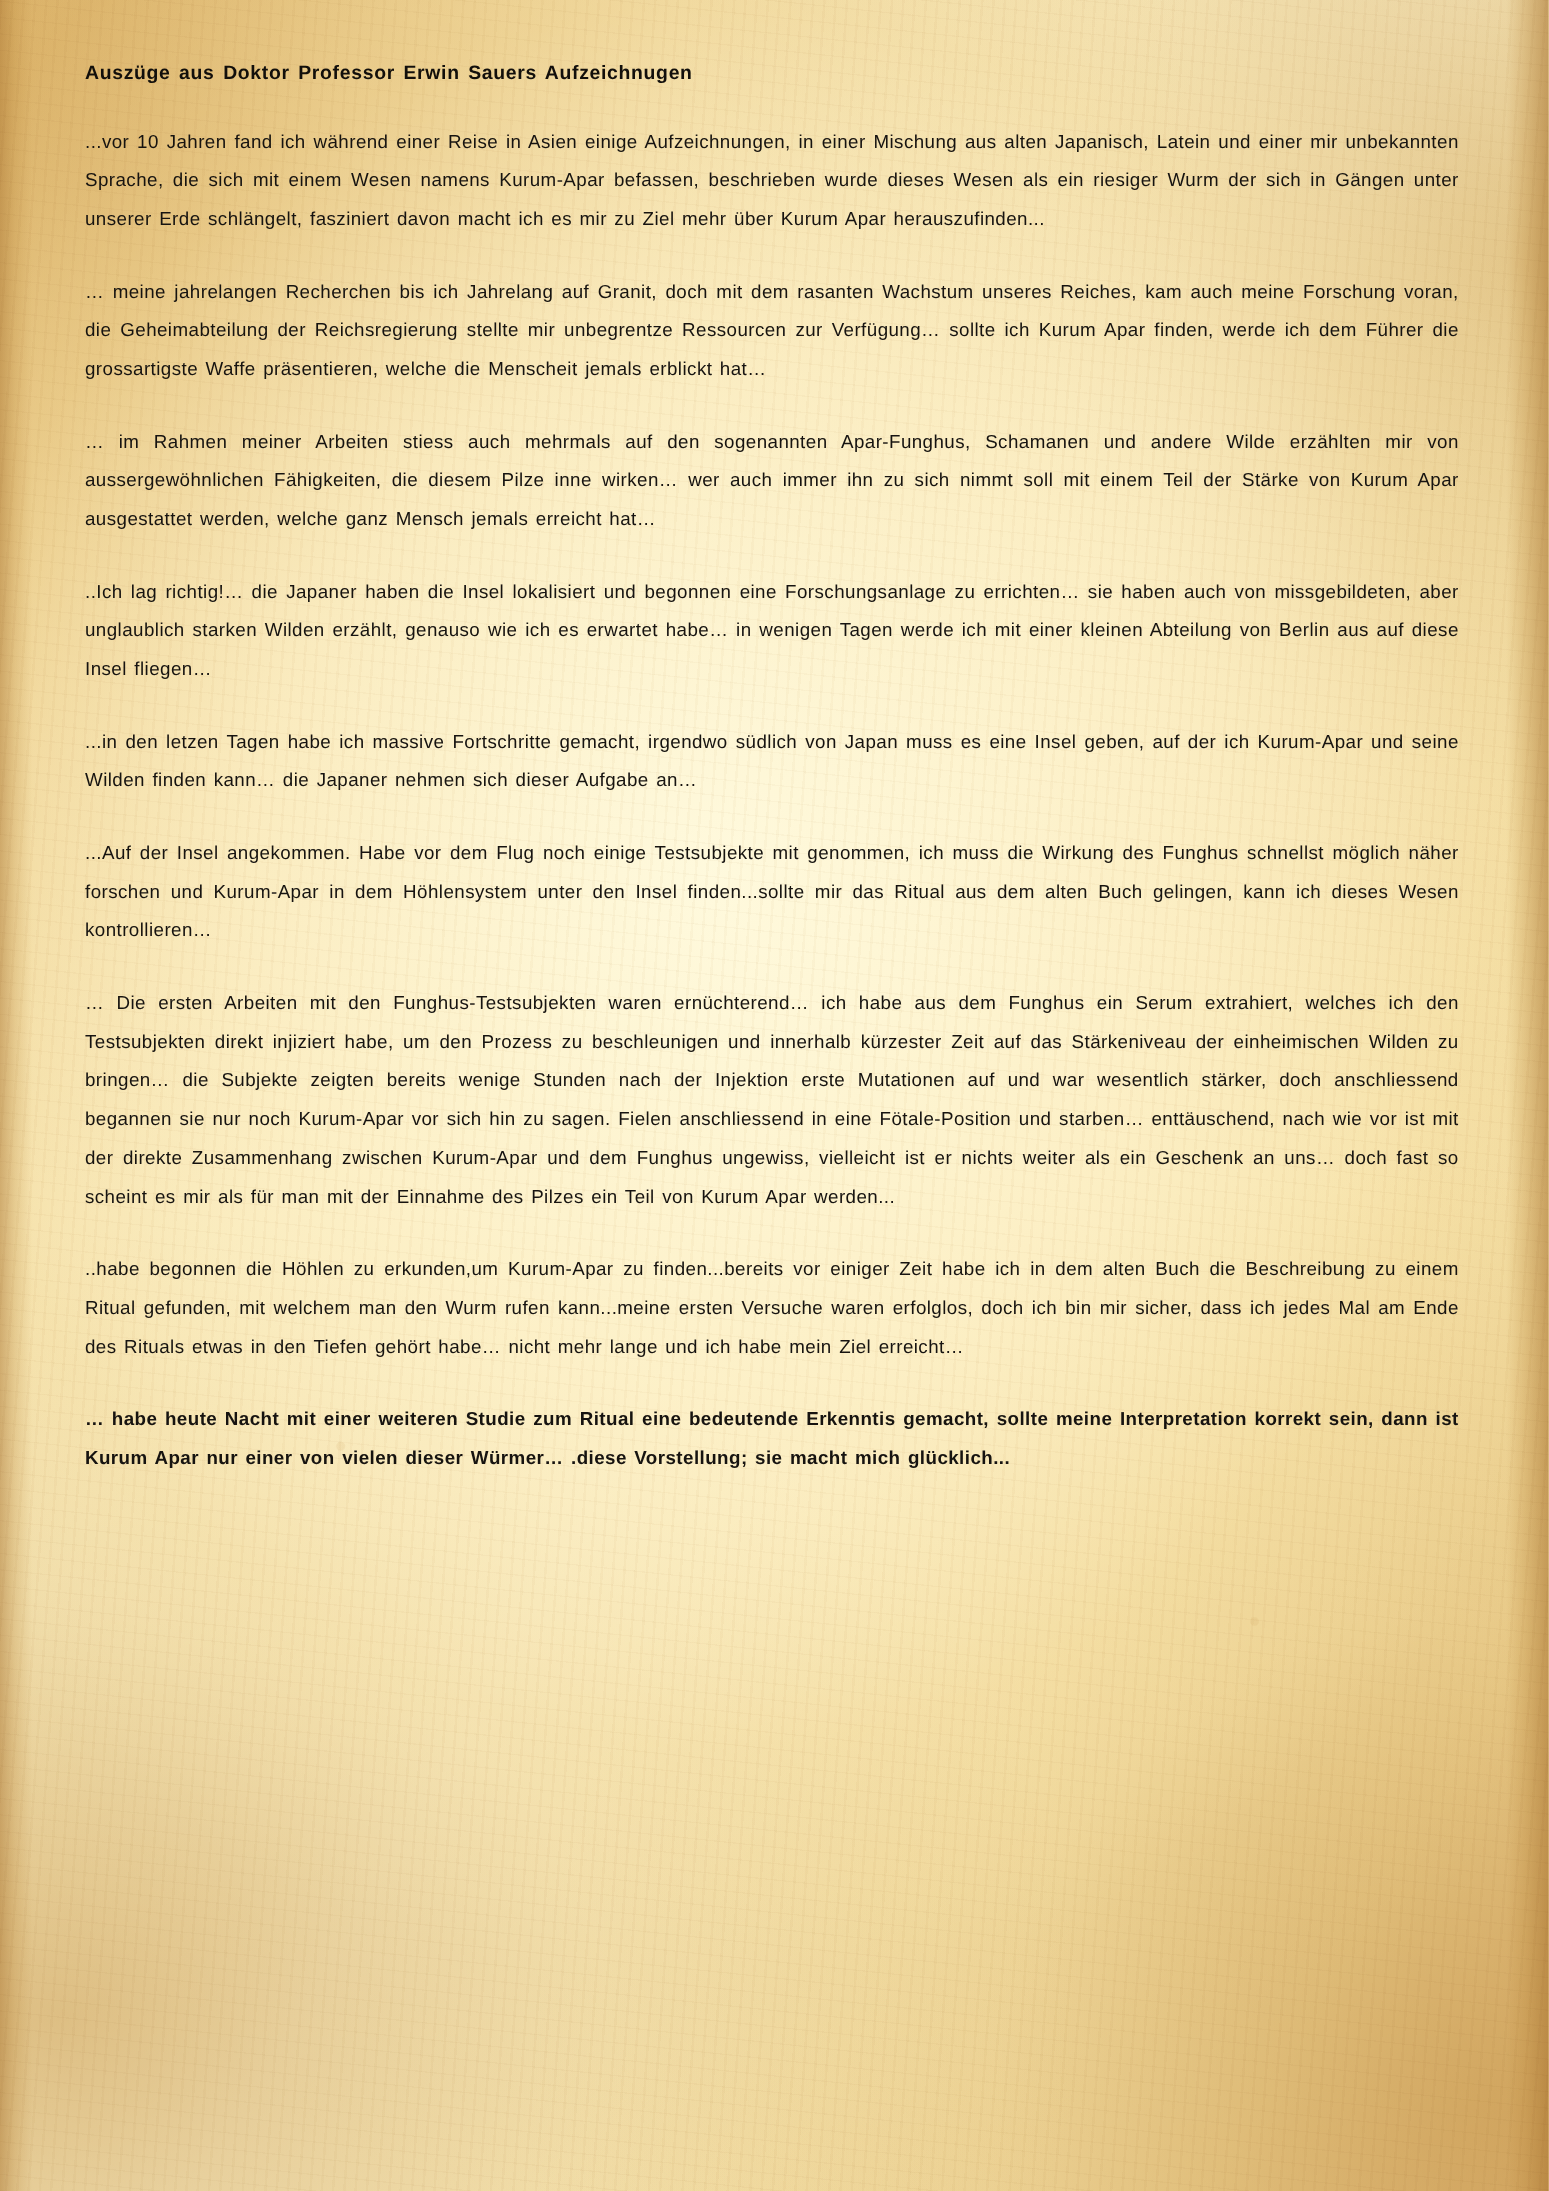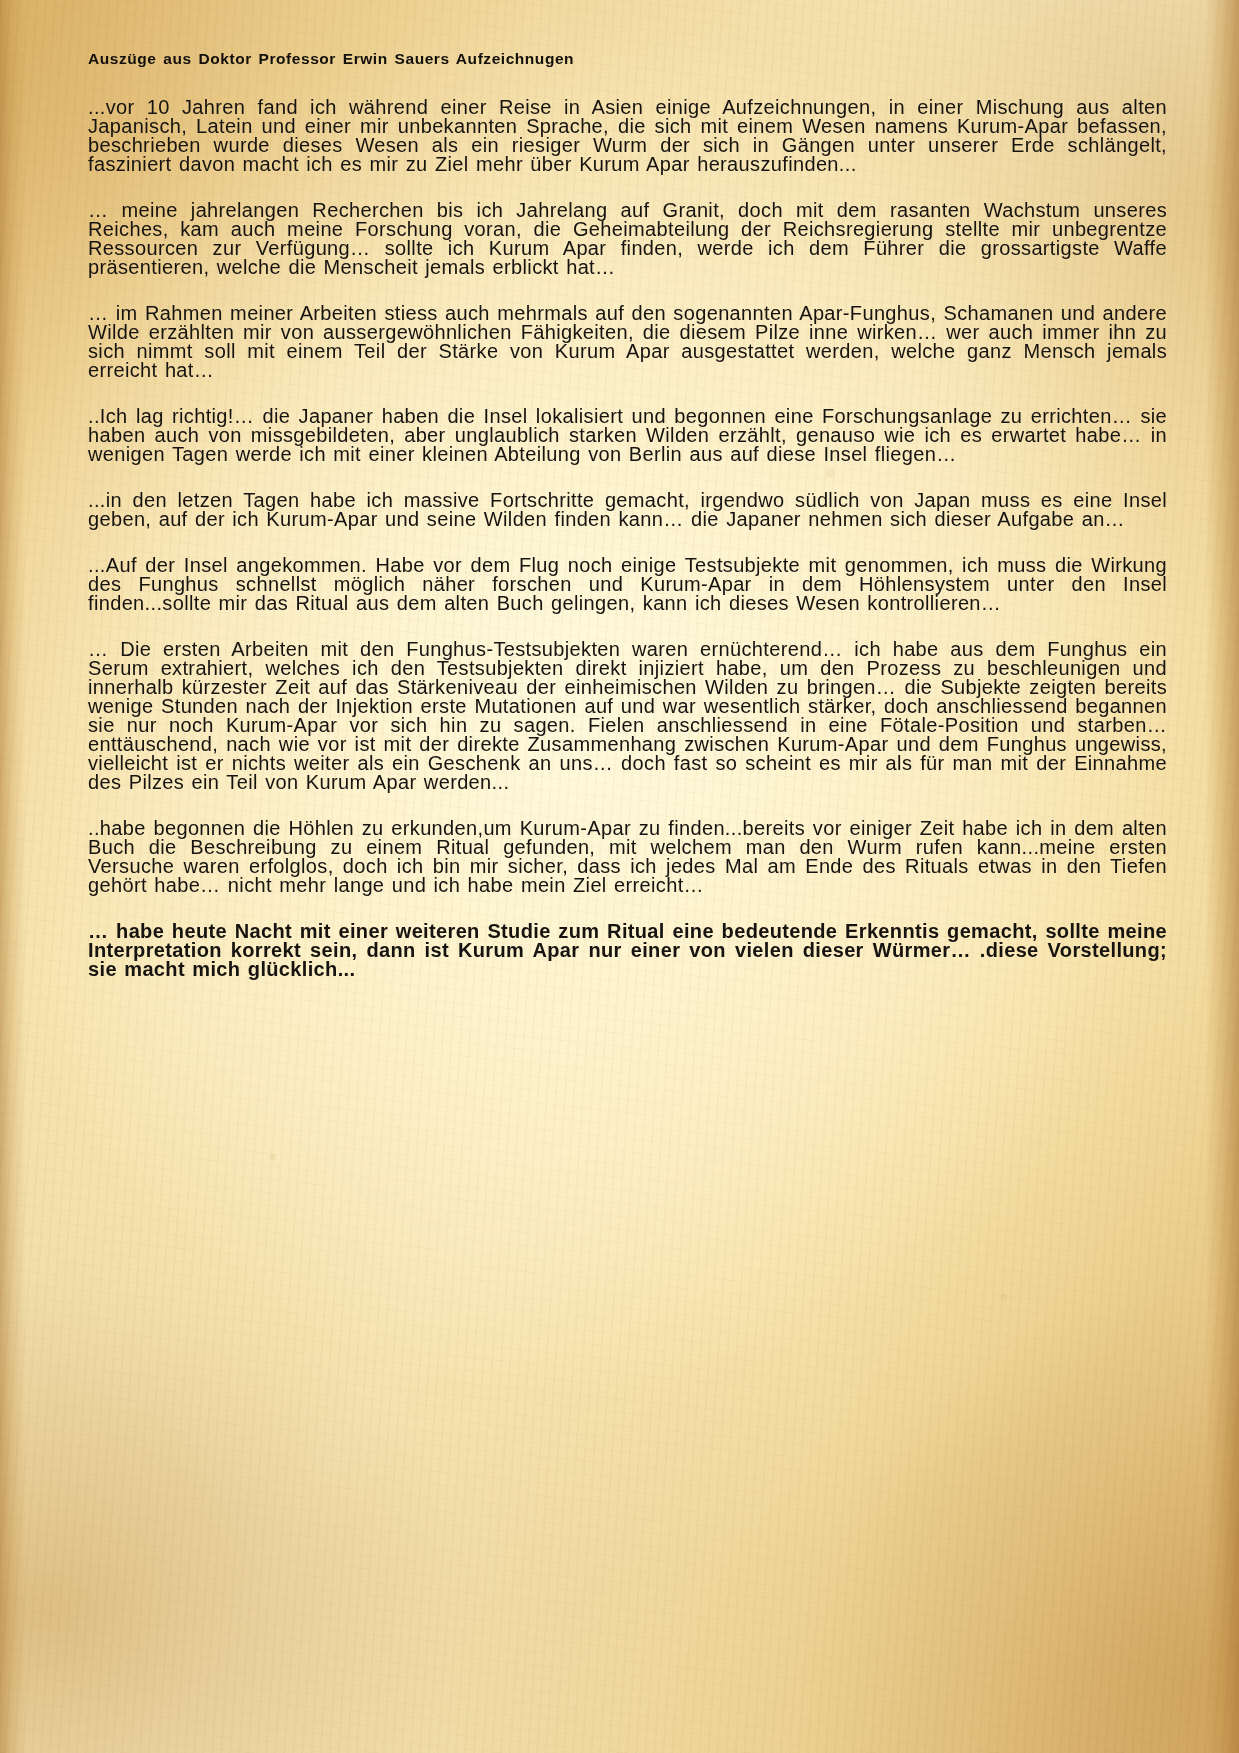--- a/index.html
+++ b/index.html
@@ -38,21 +38,20 @@
           rgba(198, 150, 74, 0.55) 0%,
           rgba(216, 176, 102, 0.22) 32%,
           rgba(236, 206, 142, 0) 60%),
       radial-gradient(ellipse 100% 70% at 96% 96%,
           rgba(196, 148, 72, 0.55) 0%,
           rgba(216, 176, 102, 0.20) 32%,
           rgba(236, 206, 142, 0) 62%),
       linear-gradient(120deg,
           #e3bd76 0%, #f0d79c 14%, #f8ecc2 34%,
           #fbf2cf 52%, #f6e4ae 72%, #ecd091 88%, #dcb274 100%);
-    padding-left: 20px;
   }
   .page::after {
     
     content: "";
     position: absolute;
     inset: 0;
     background-image:
       repeating-linear-gradient(94deg, rgba(180,130,60,0.045) 0 2px, rgba(255,255,255,0) 2px 9px),
       repeating-linear-gradient(6deg, rgba(160,110,48,0.035) 0 1px, rgba(255,255,255,0) 1px 13px),
       radial-gradient(circle at 22% 66%, rgba(190,140,70,0.10) 0 3px, rgba(0,0,0,0) 4px),
@@ -92,22 +91,22 @@
 
   .doc-title {
     font-size: 15.5px;
     letter-spacing: 0.55px;
     word-spacing: 2px;
     margin: 6px 0 30px 0;
     color: #120f0b;
   }
 
   p.para {
-    font-size: 20px;
-    line-height: 19px;
+    font-size: 15px;
+    line-height: 31px;
     text-align: justify;
     margin: 0 0 27px 0;
     letter-spacing: 0.35px;
     word-spacing: 1.5px;
     color: #161310;
   }
   p.para:last-child { margin-bottom: 0; font-weight: bold; }
 </style>
 </head>
 <body>

